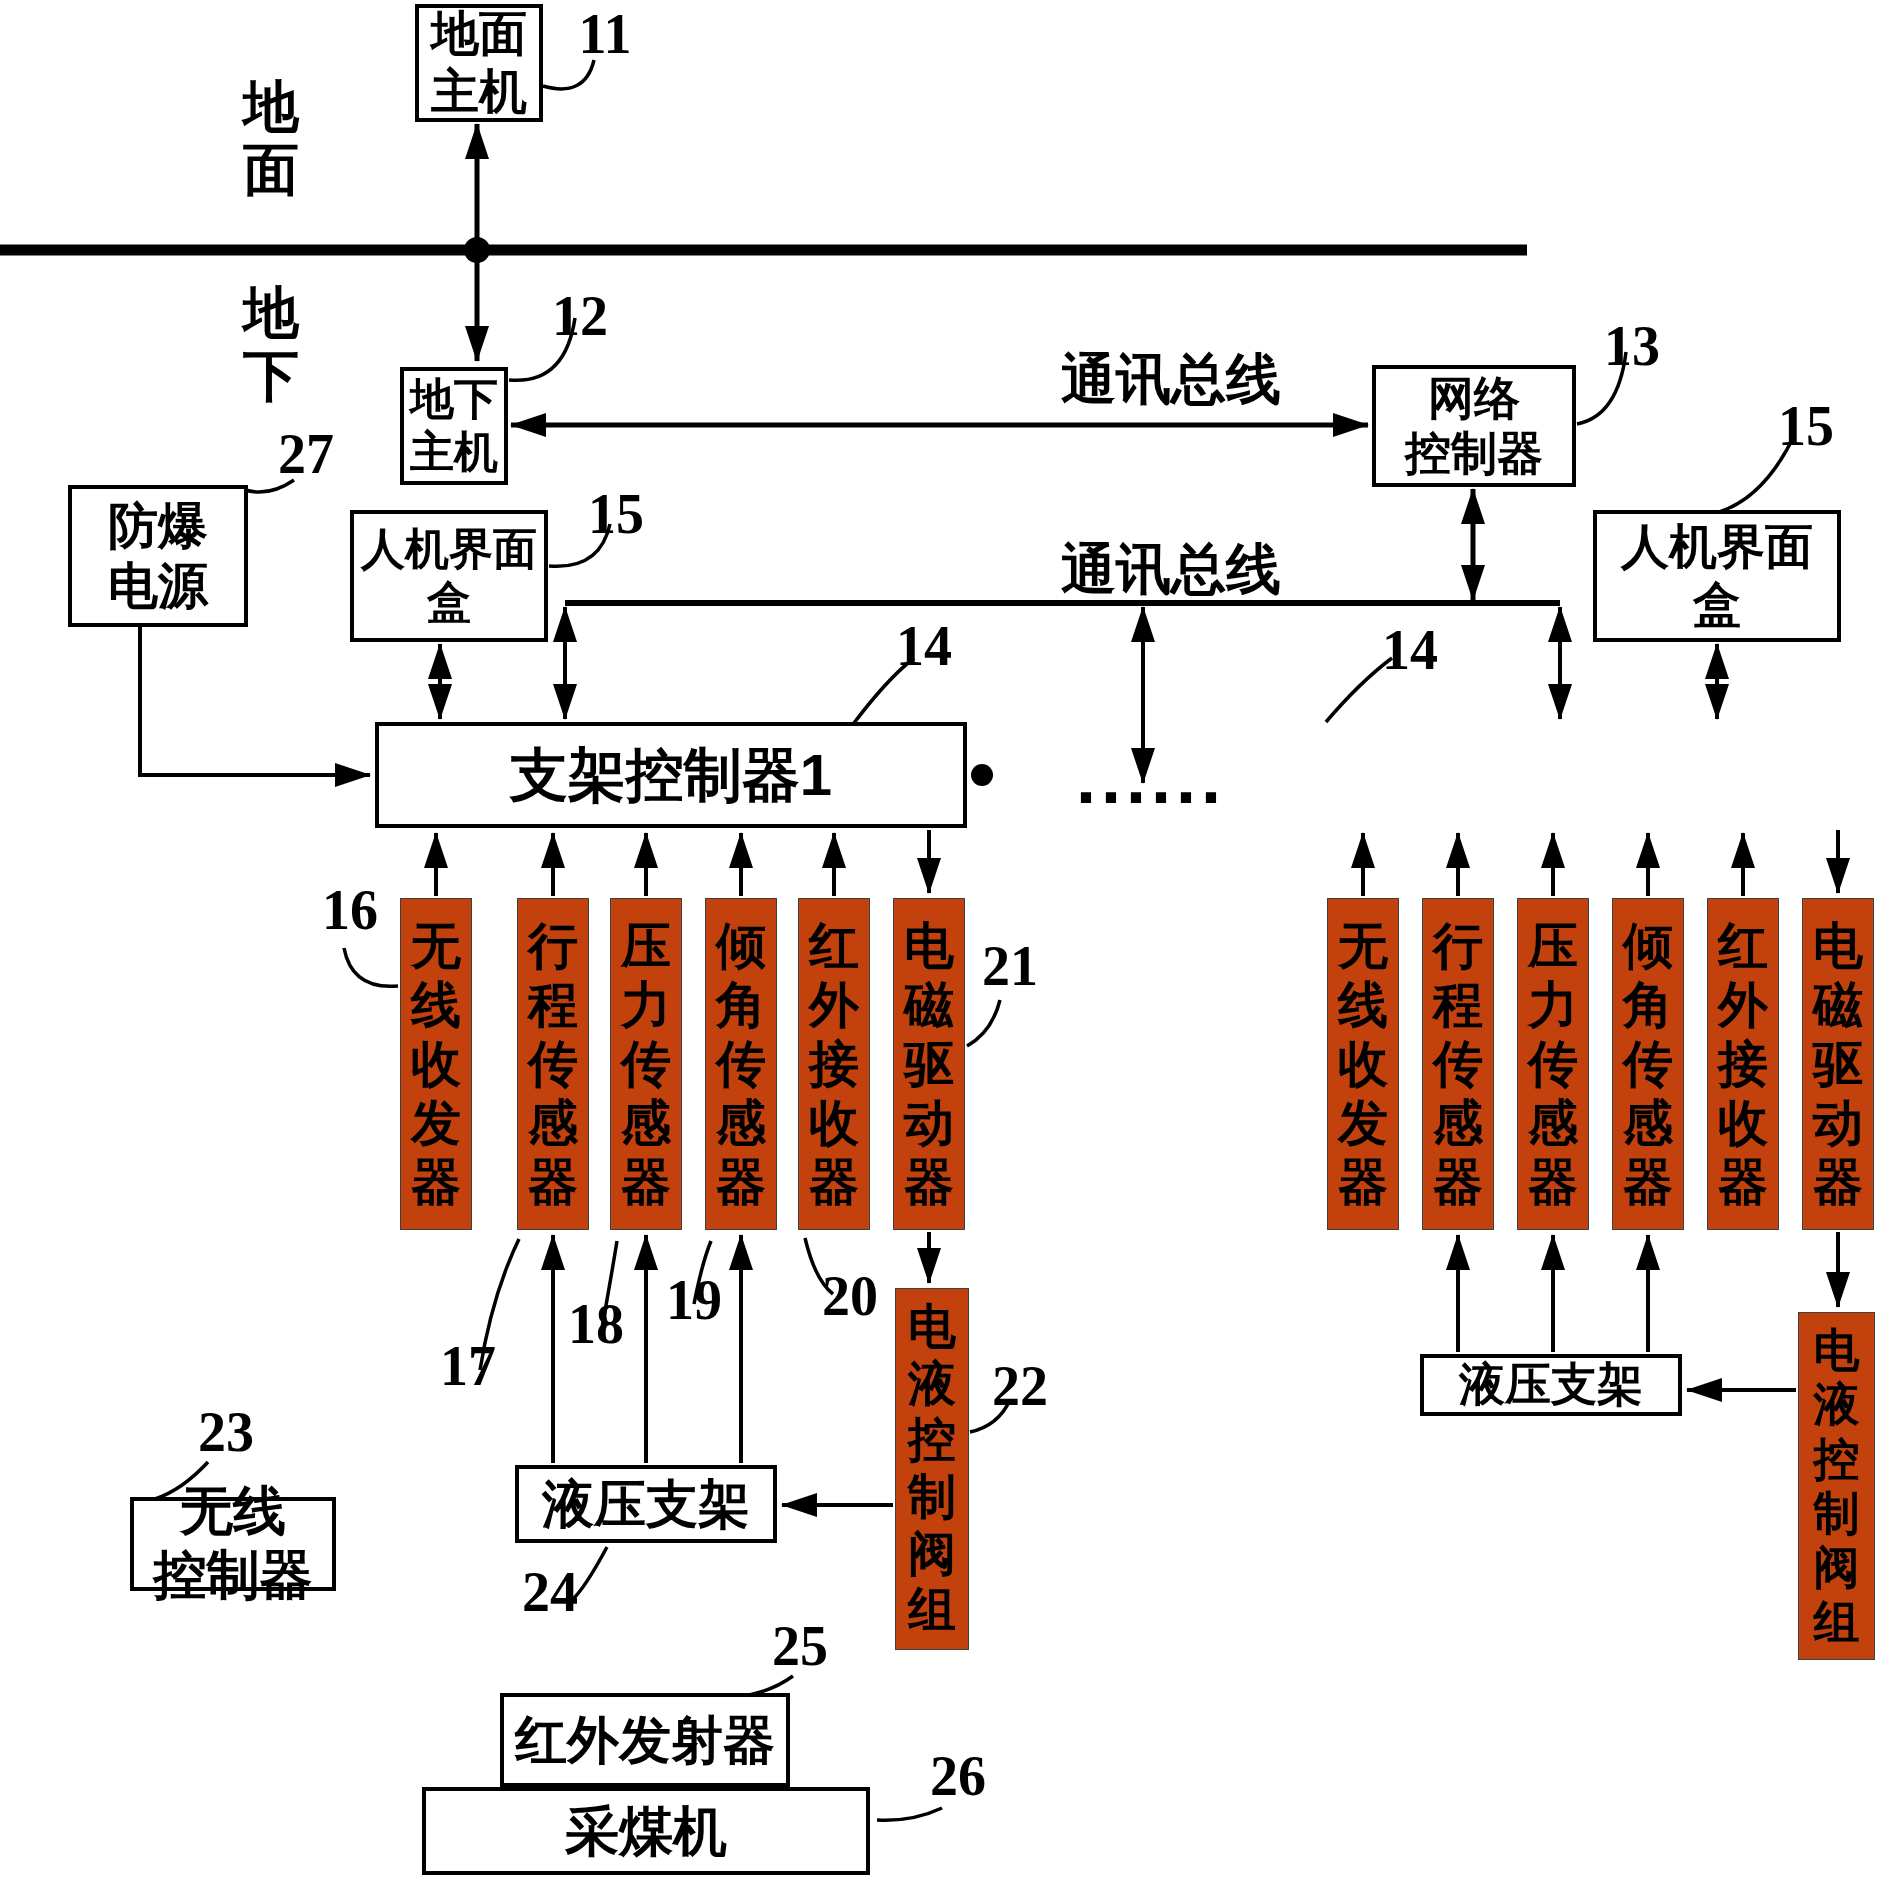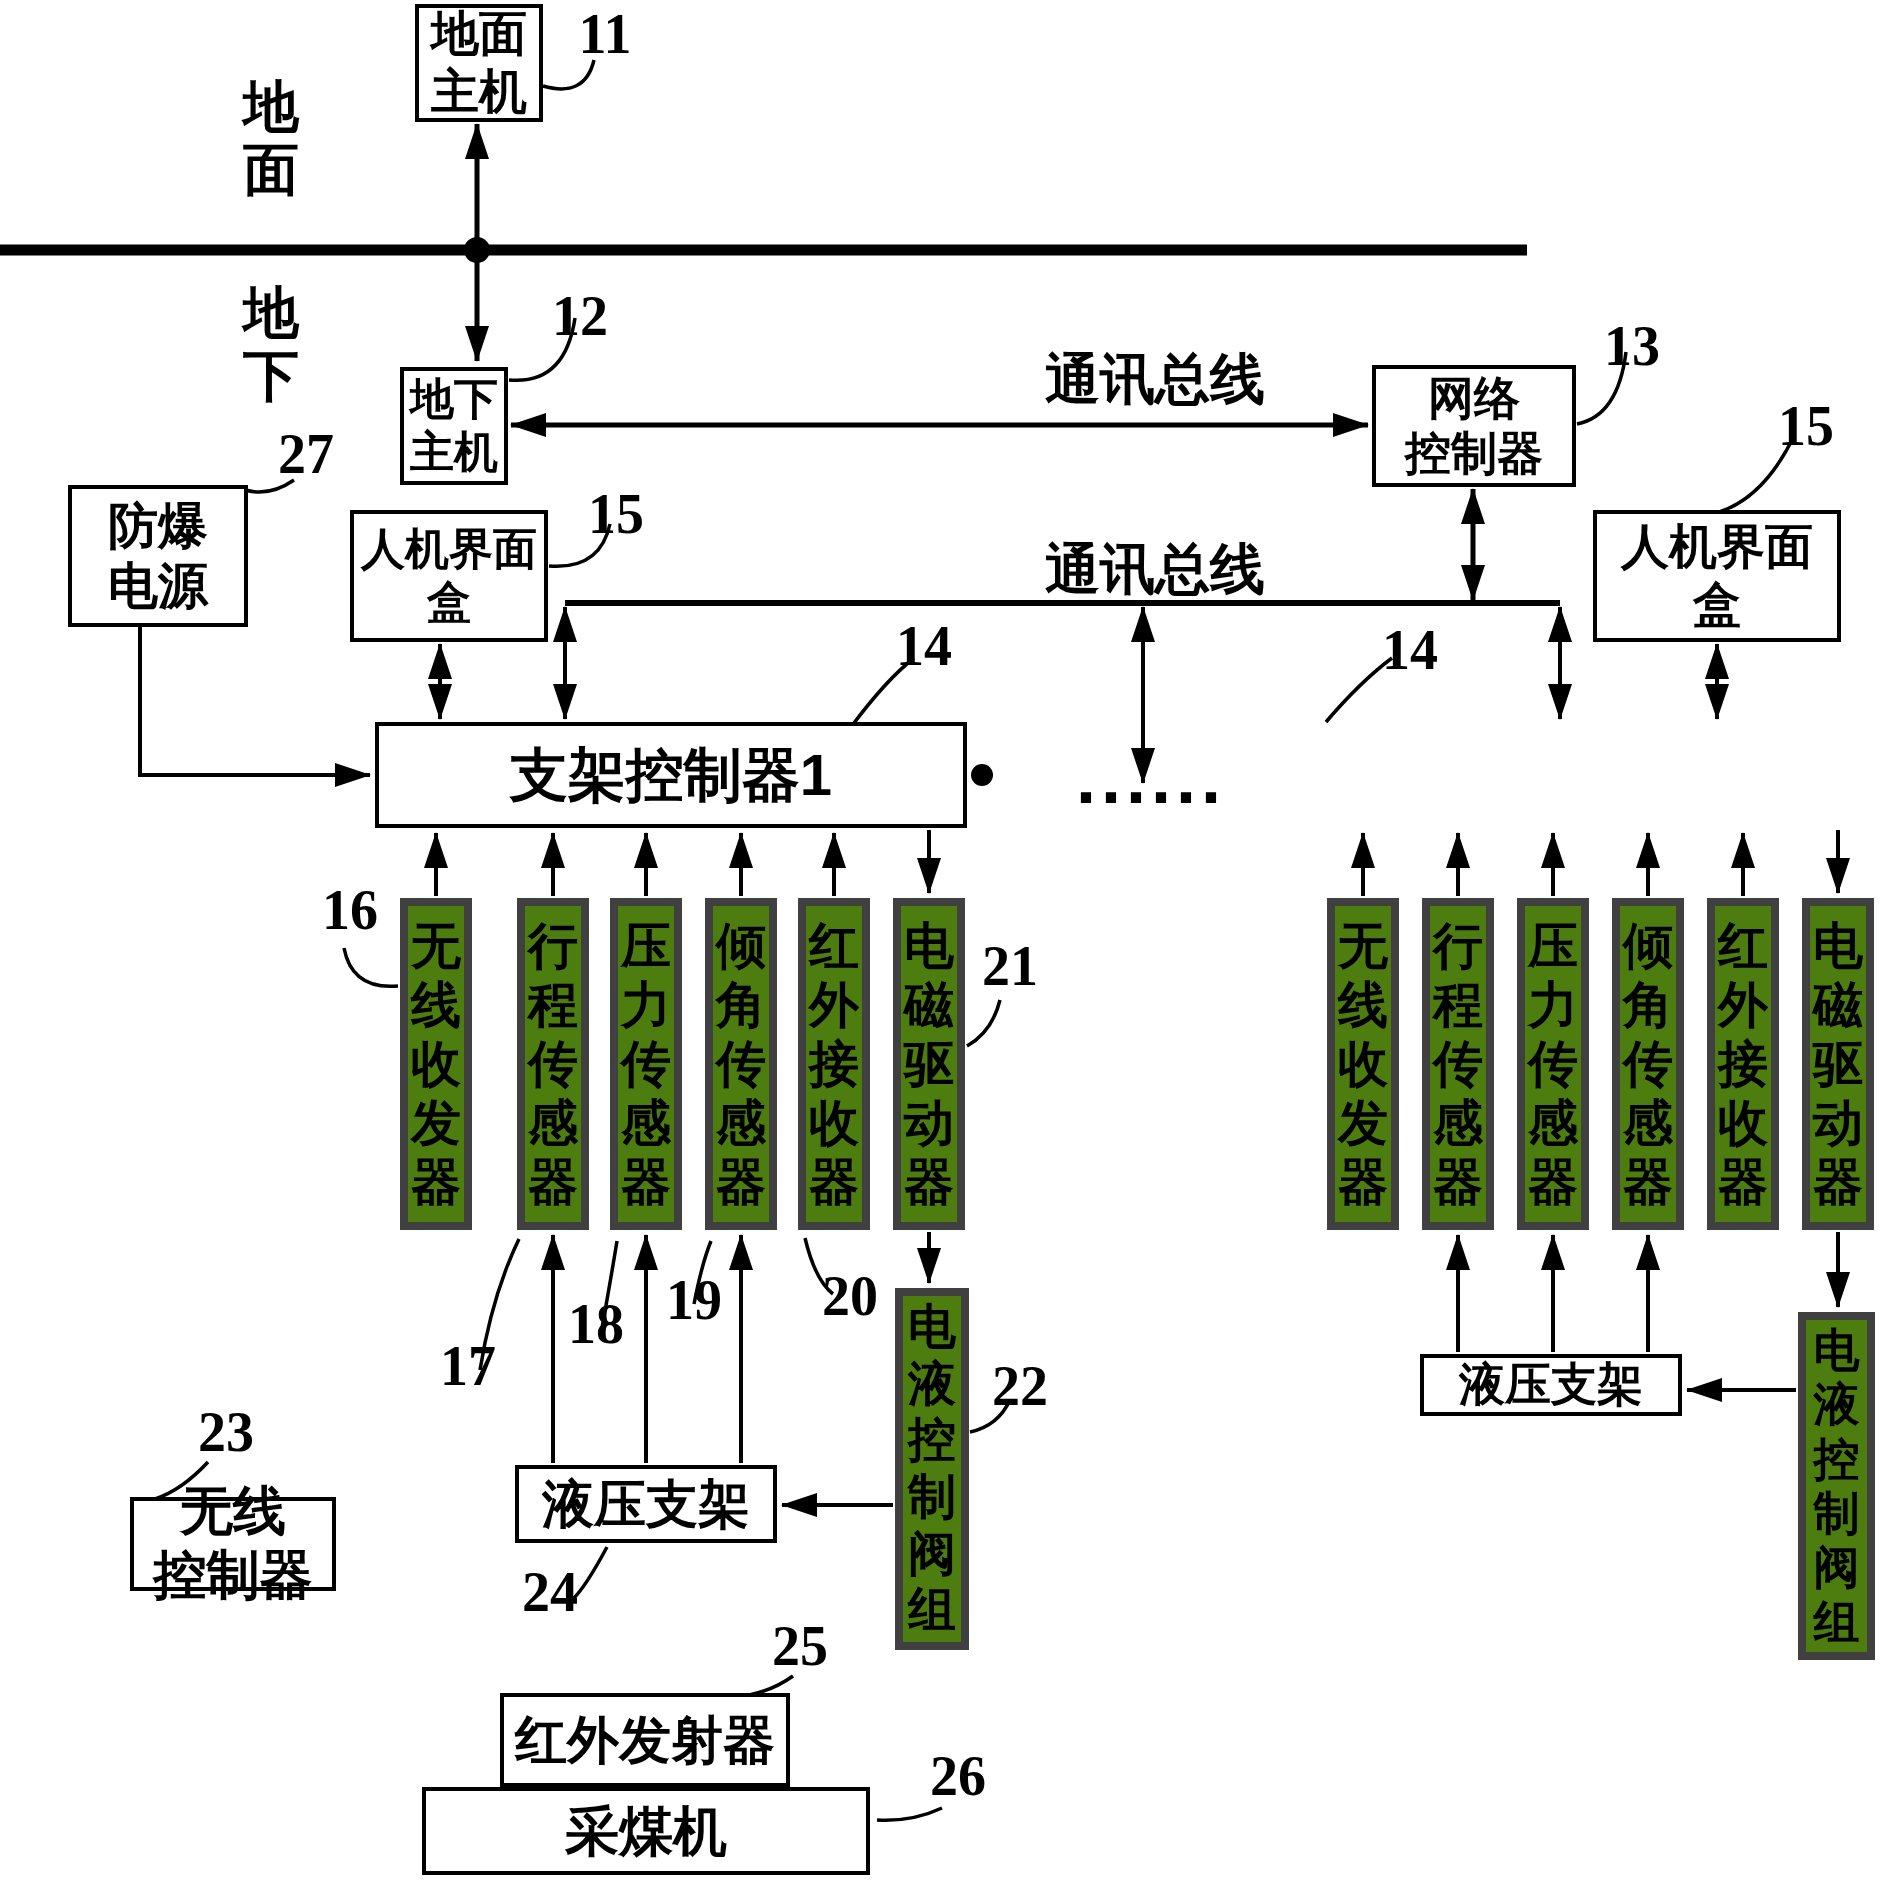--- a/index.html
+++ b/index.html
@@ -2,28 +2,28 @@
 <html><head>
 <meta charset="utf-8">
 <style>
   html,body{margin:0;padding:0;background:#fff;}
   #stage{position:relative;width:1885px;height:1882px;background:#ffffff;overflow:hidden;
          font-family:"Liberation Sans","DejaVu Sans",sans-serif;color:#000;}
   #wires{position:absolute;left:0;top:0;z-index:1;}
   .box{position:absolute;z-index:2;background:#fff;border:4px solid #000;box-sizing:border-box;
        display:flex;align-items:center;justify-content:center;text-align:center;
        font-weight:bold;white-space:pre-line;line-height:1.2;}
-  .vbox{position:absolute;z-index:2;background:#4d7c0f;border:8px solid #404040;box-sizing:border-box;
+  .vbox{position:absolute;z-index:2;background:#c2410c;border:1px solid #404040;box-sizing:border-box;
         display:flex;align-items:center;justify-content:center;text-align:center;
         font-weight:bold;word-break:break-all;line-height:1.18;}
   .vtext{position:absolute;z-index:2;font-weight:bold;word-break:break-all;line-height:1.12;
          width:1em;text-align:center;}
   .ref{position:absolute;z-index:3;font-family:"Liberation Serif","DejaVu Serif",serif;
        font-weight:bold;font-size:56px;width:80px;text-align:center;line-height:1;}
-  .buslabel{position:absolute;z-index:3;font-size:55px;font-weight:bold;width:230px;text-align:center;line-height:1;}
+  .buslabel{position:absolute;z-index:3;font-size:55px;font-weight:bold;width:230px;text-align:center;line-height:1;margin-left:16px;}
   .dots{position:absolute;z-index:3;font-weight:bold;font-size:72px;letter-spacing:5px;line-height:1;}
 </style>
 </head>
 <body>
 
 <div id="stage">
 
   <svg id="wires" width="1885" height="1882" viewBox="0 0 1885 1882">
     <defs>
       <marker id="ah" markerUnits="userSpaceOnUse" markerWidth="38" markerHeight="28" viewBox="0 0 38 28" refX="36" refY="14" orient="auto-start-reverse">

